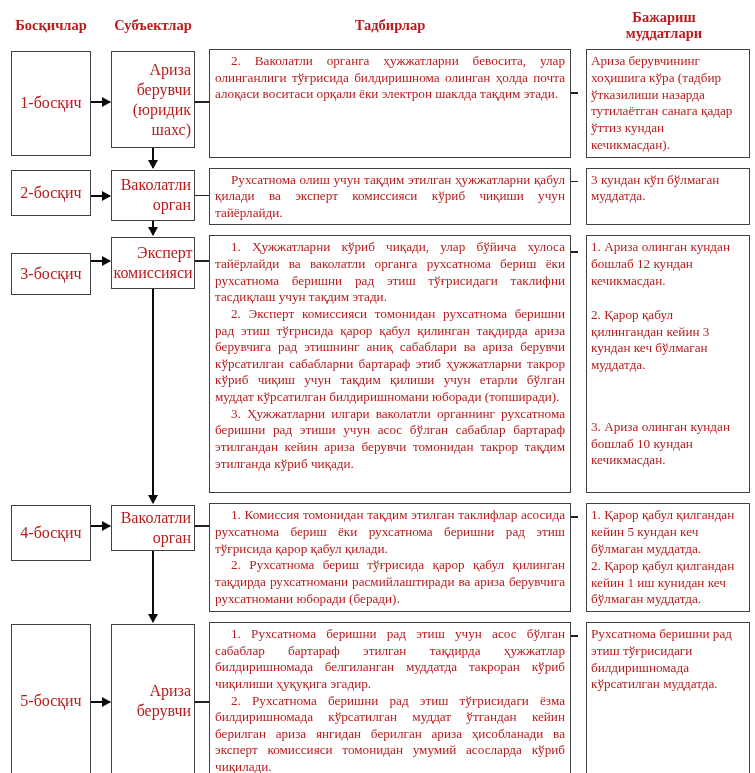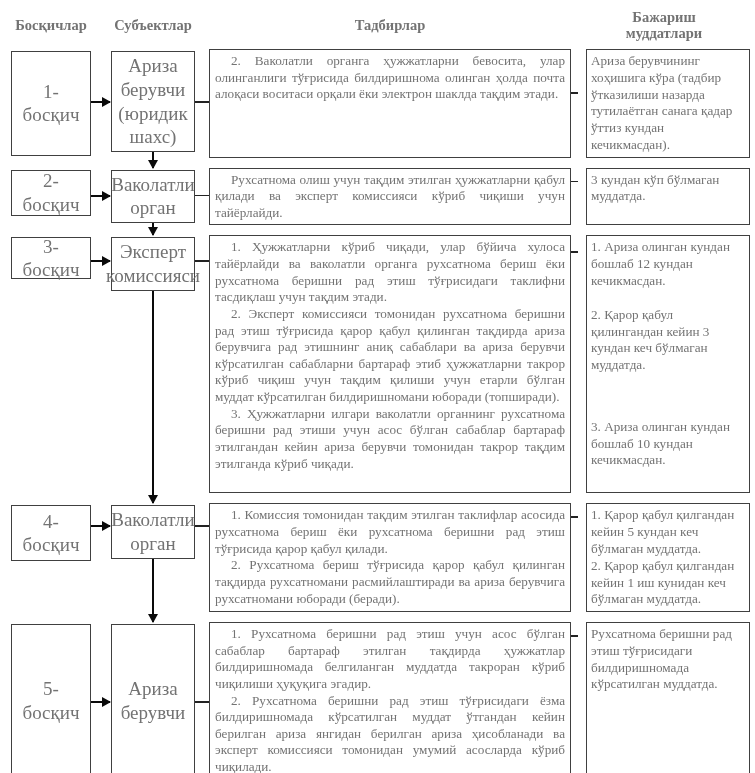--- a/index.html
+++ b/index.html
@@ -1,37 +1,37 @@
 <!DOCTYPE html>
 <html><head>
 <meta charset="utf-8">
 <style>
   html,body { margin:0; padding:0; background:#ffffff; }
   .page {
     width:755px; height:773px; box-sizing:border-box;
     padding:8px 5px 8px 11px;
     font-family:"Liberation Serif","DejaVu Serif",serif;
-    color:#737373; background:#ffffff; overflow:hidden;
+    color:#b91c1c; background:#ffffff; overflow:hidden;
   }
   .grid {
     display:grid;
     grid-template-columns:80px 20px 84px 14px 1fr 7px 172px;
   }
   .header-grid { margin-bottom:7px; min-height:34px; }
   .hcell {
     font-weight:bold; font-size:14.5px; line-height:1.12;
     text-align:center; align-self:center; justify-self:center;
   }
   .hcell.wrap { max-width:100px; }
   .row { margin-bottom:10px; }
   .box { border:1px solid #404040; background:#fff; box-sizing:border-box; }
   .stage-cell, .subject-cell { display:flex; flex-direction:column; align-items:center; }
   .stage-box, .subject-box {
     display:flex; align-items:center; justify-content:center;
-    text-align:center; font-size:19px; line-height:1.25;
+    text-align:right; font-size:16px; line-height:1.25;
     padding:2px 3px; width:100%;
   }
   
   .harrow-cell { position:relative; }
   .harrow { position:absolute; left:0; right:1px; top:var(--cy); height:2px; background:#0a0a0a; }
   .harrow::after {
     content:""; position:absolute; right:-1px; top:-4px; width:0; height:0;
     border-top:5px solid transparent; border-bottom:5px solid transparent;
     border-left:9px solid #0a0a0a;
   }
@@ -109,21 +109,21 @@
       <p>Рухсатнома олиш учун тақдим этилган ҳужжатларни қабул қилади ва эксперт комиссияси кўриб чиқиши учун тайёрлайди.</p>
     </div>
     <div class="conn2"></div>
     <div class="box deadlines-box">
       <p>3 кундан кўп бўлмаган муддатда.</p>
     </div>
   </div>
 
   <div class="grid row" style="--cy:25px; --c2y:16px; min-height:258px;">
     <div class="stage-cell">
-      <div class="box stage-box" style="margin-top:2px; height:42px;">3-босқич</div>
+      <div class="box stage-box" style="margin-top:18px; height:42px;">3-босқич</div>
     </div>
     <div class="harrow-cell">
         <div class="harrow"></div>
       </div>
     <div class="subject-cell">
       <div class="box subject-box" style="margin-top:2px; min-height:52px;">Эксперт комиссияси</div>
       <div class="varrow"></div>
     </div>
     <div class="conn1"></div>
     <div class="box activities-box">

